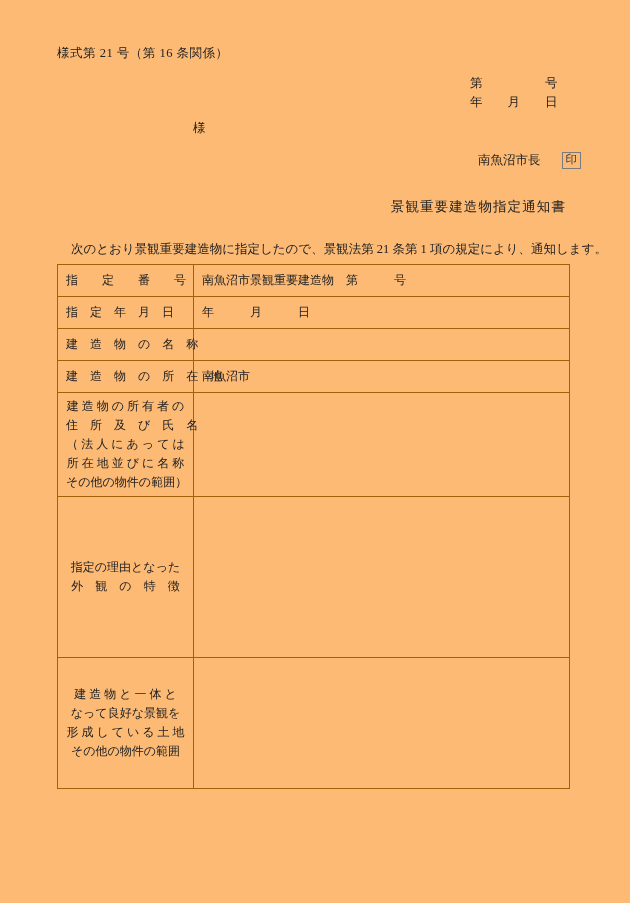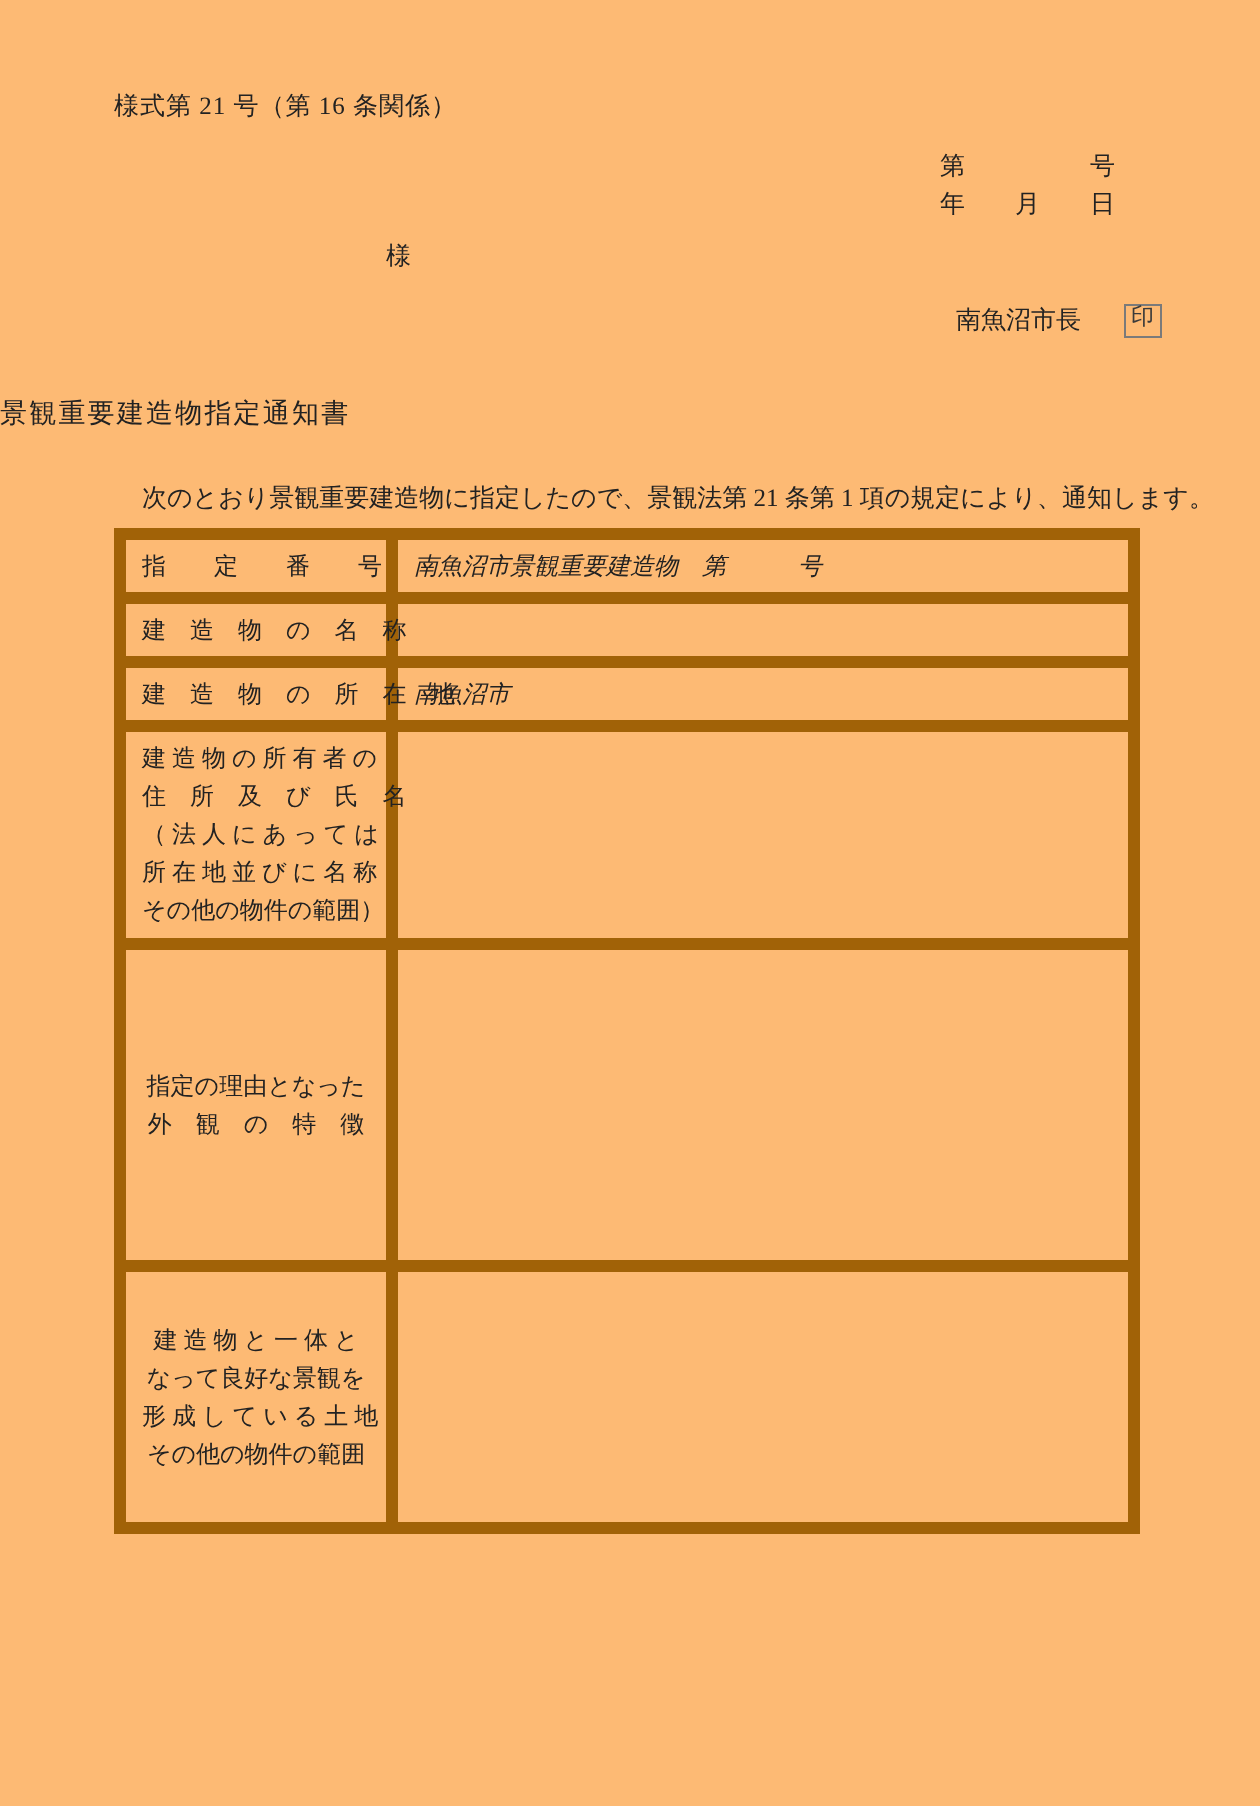--- a/index.html
+++ b/index.html
@@ -69,21 +69,21 @@
     font-size: 11.5px;
     line-height: 1;
     color: #3a3a3a;
   }
 
   .doc-title {
     position: absolute;
     left: 0;
     top: 198px;
     width: 566px;
-    text-align: left;
+    text-align: right;
     font-size: 13.5px;
     letter-spacing: 1.1px;
   }
 
   .lead-text {
     position: absolute;
     left: 57px;
     top: 241px;
     width: 516px;
     font-size: 12.5px;
@@ -95,32 +95,31 @@
   
   .form-table {
     position: absolute;
     left: 57px;
     top: 264px;
     width: 513px;
     border-collapse: collapse;
     table-layout: fixed;
   }
   .form-table td {
-    border: 6px solid #a16207;
+    border: 1px solid #a16207;
     font-size: 12px;
     vertical-align: middle;
     padding: 0;
   }
   .form-table td.label {
     width: 136px;
     padding: 4px 8px;
   }
   .form-table td.value {
     padding: 4px 8px;
-    font-style: italic;
   }
   .lbl-lines {
     line-height: 19px;
     text-align: center;
   }
   .lbl-lines .ln {
     display: block;
     white-space: nowrap;
   }
   .justify-line {
@@ -162,20 +161,26 @@
 
   <table class="form-table">
     <tbody>
       <tr class="r1">
         <td class="label">
           <span class="justify-line">指　　定　　番　　号</span>
         </td>
         <td class="value">南魚沼市景観重要建造物　第　　　号</td>
       </tr>
 
+      <tr class="r2">
+        <td class="label">
+          <span class="justify-line">指　定　年　月　日</span>
+        </td>
+        <td class="value val-indent">年　　　月　　　日</td>
+      </tr>
 
       <tr class="r3">
         <td class="label">
           <span class="justify-line">建　造　物　の　名　称</span>
         </td>
         <td class="value"></td>
       </tr>
 
       <tr class="r4">
         <td class="label">

